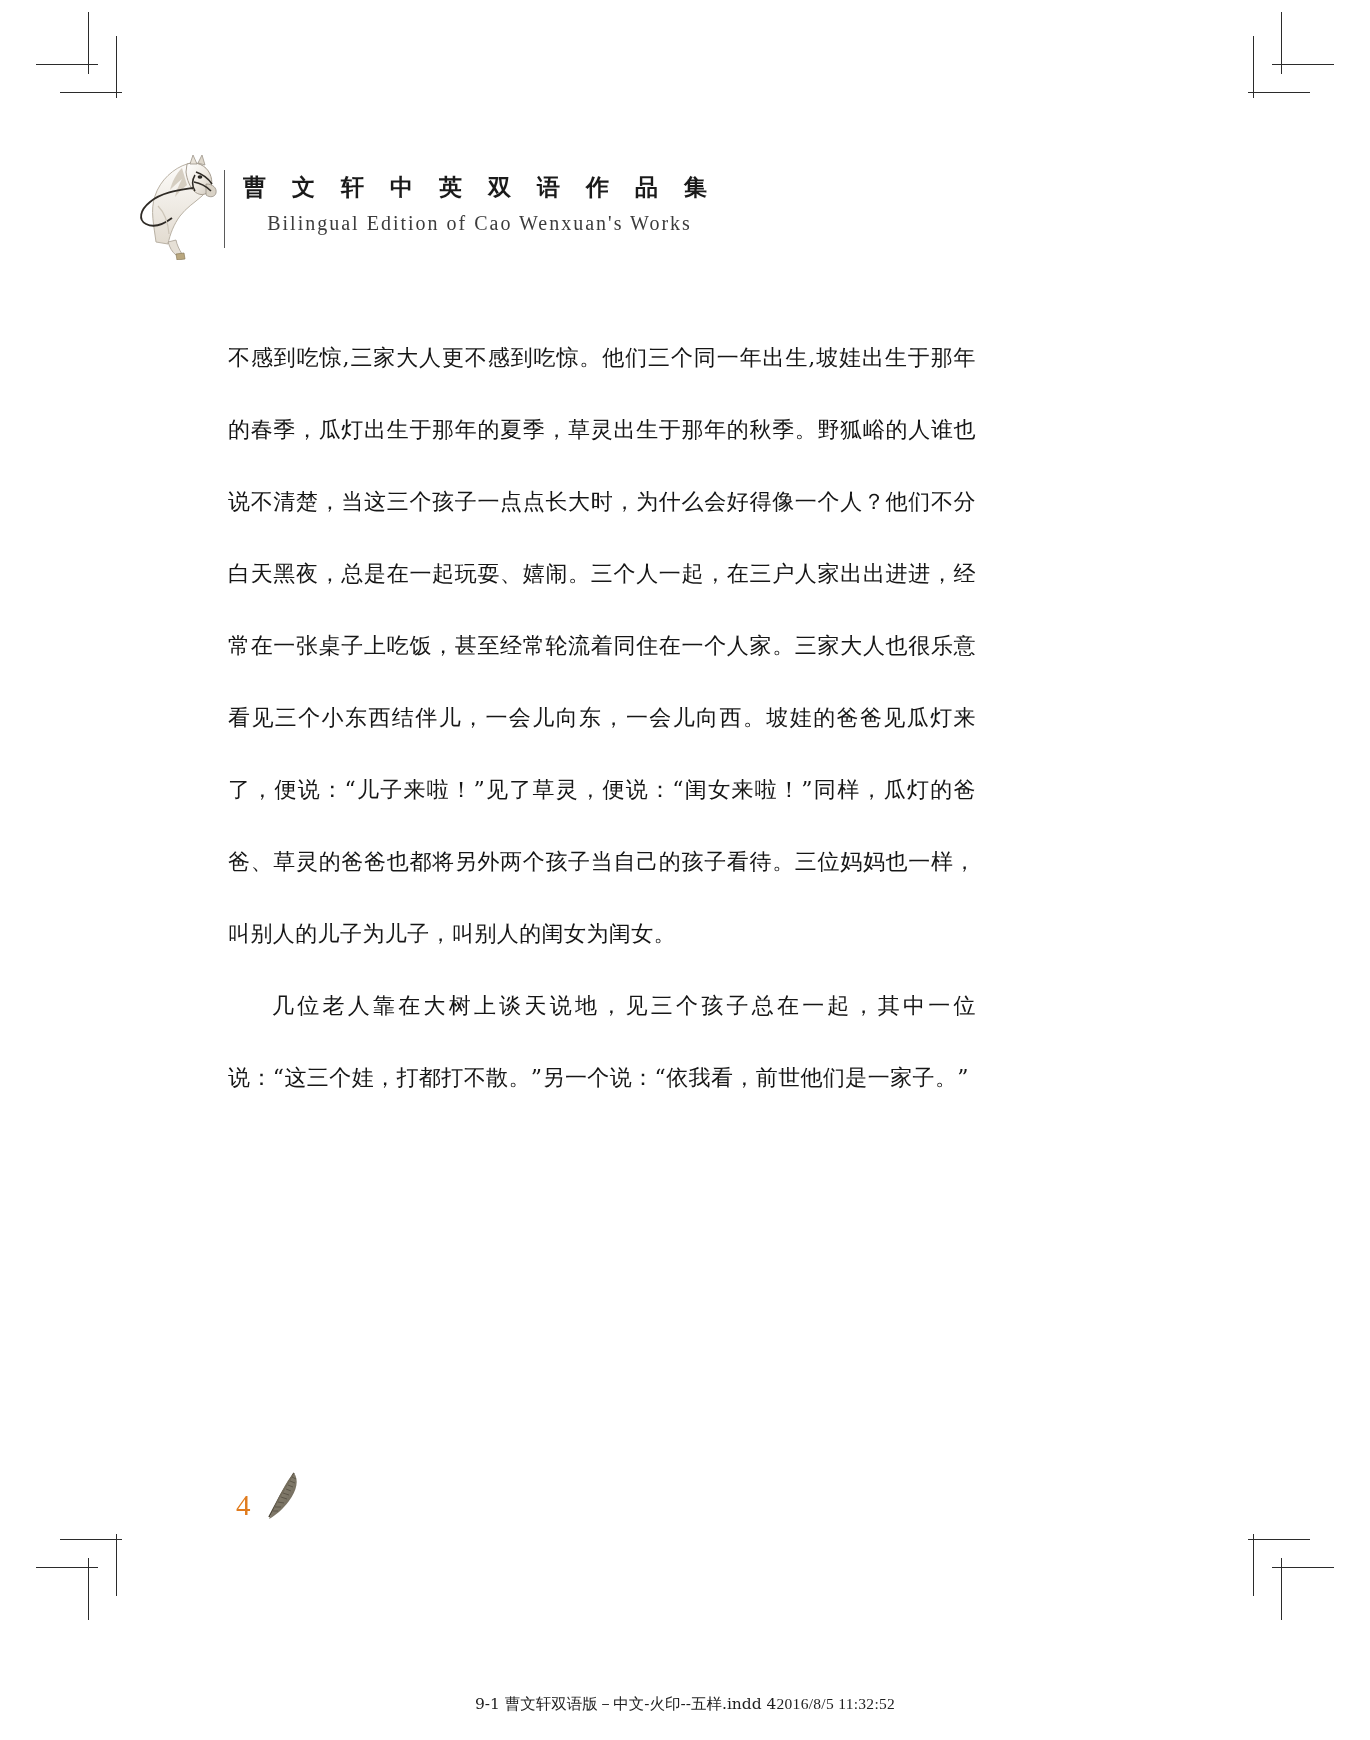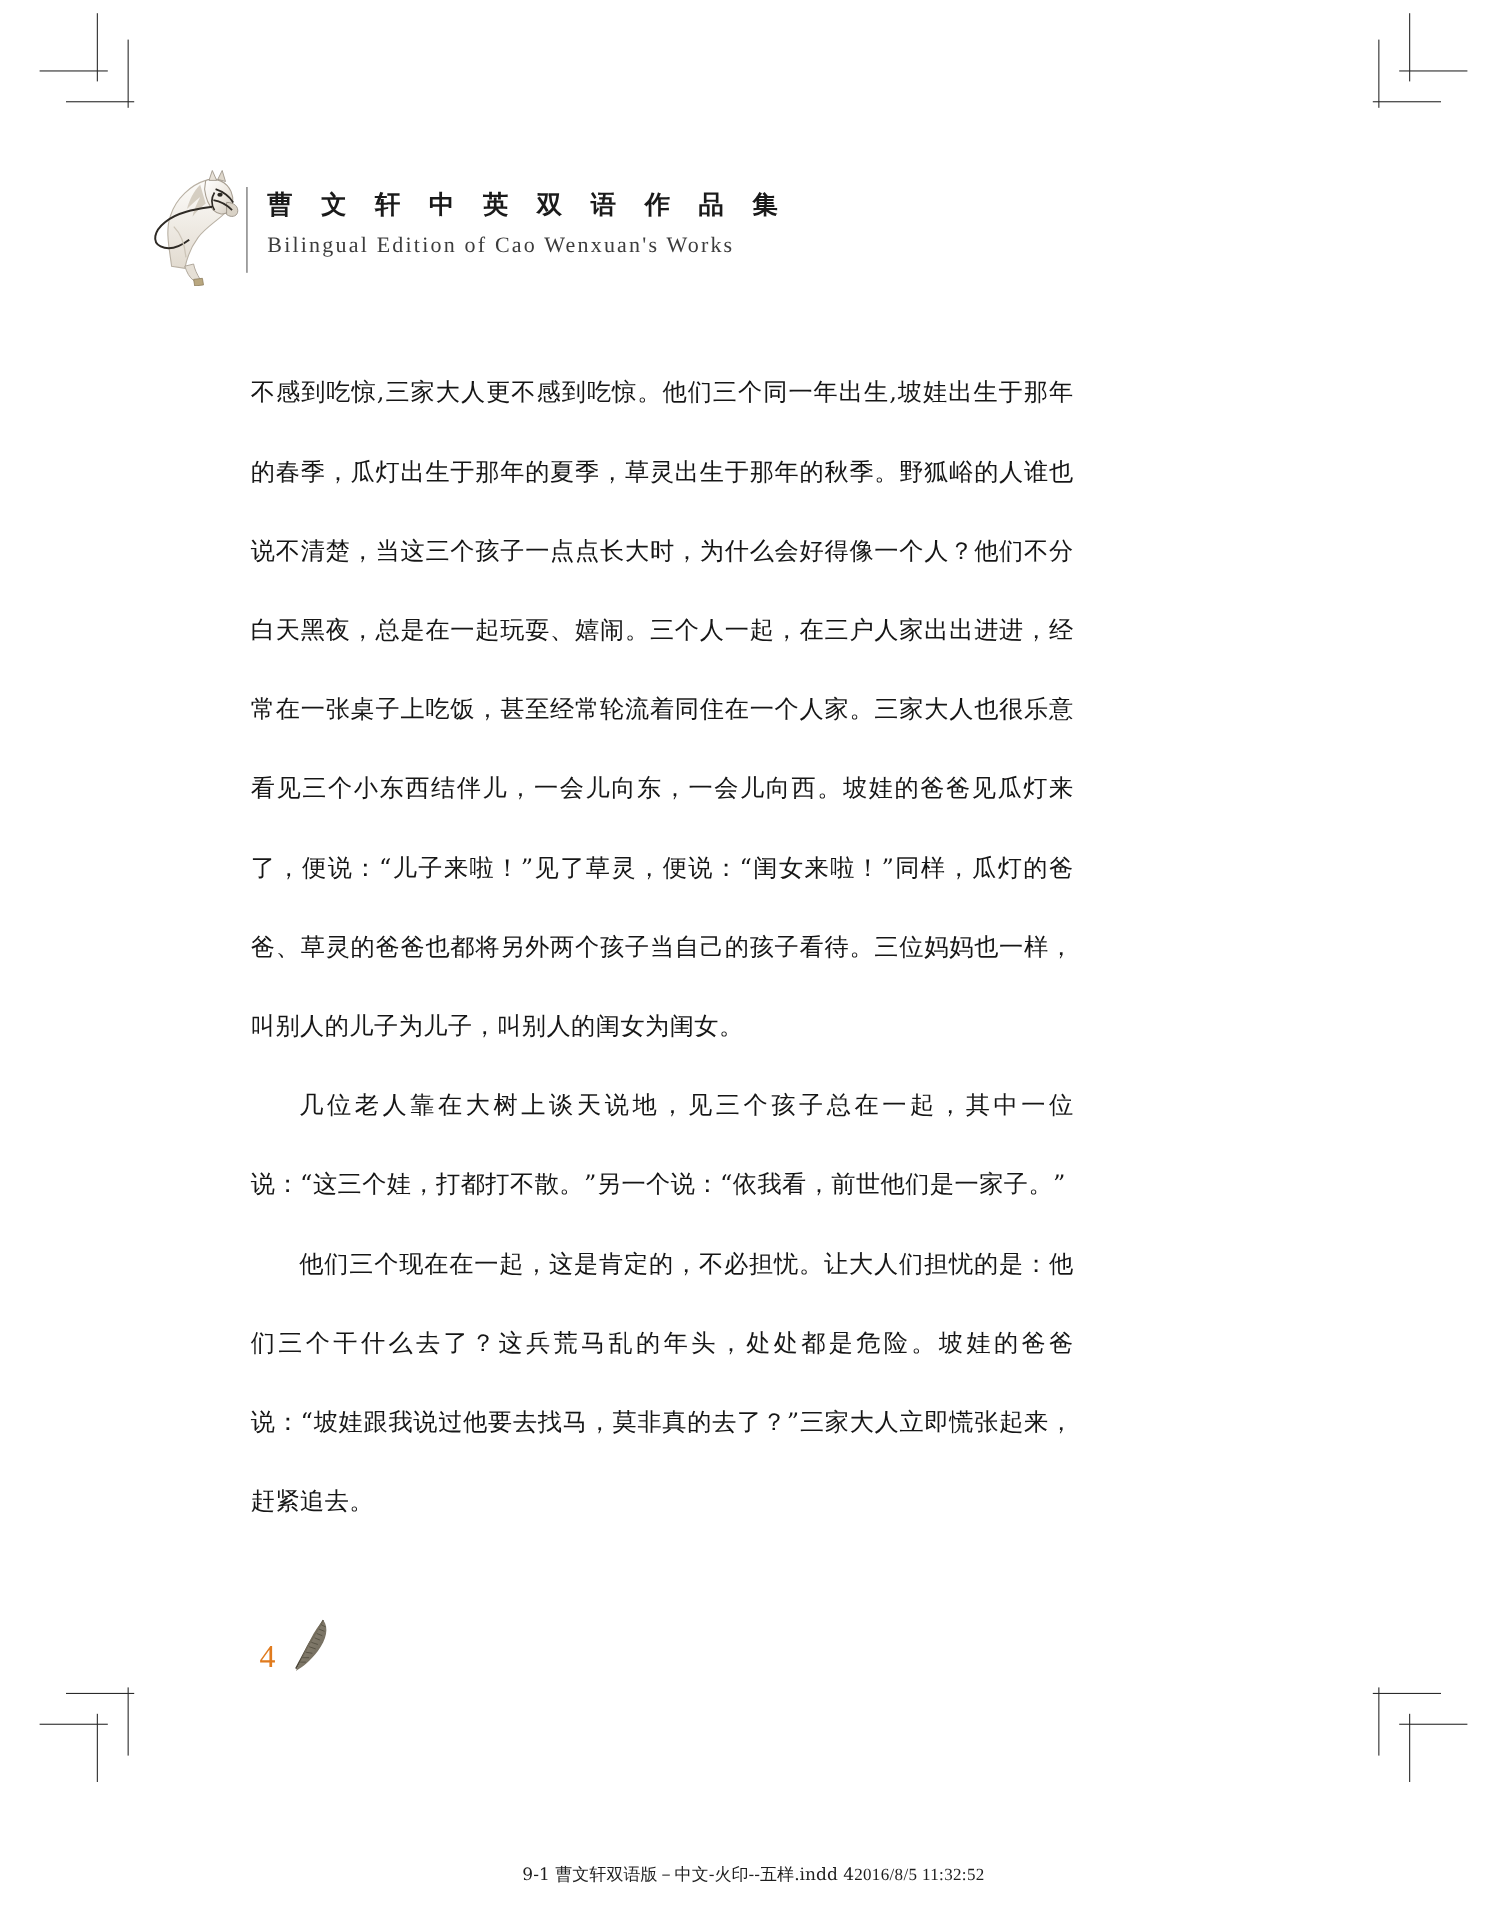--- a/index.html
+++ b/index.html
@@ -55,20 +55,21 @@
   .crop-br .h2 { right: 24px; bottom: 80px; }
   .crop-br .v2 { right: 80px; bottom: 24px; }
 
   
   .series-header {
     position: absolute;
     left: 124px;
     top: 148px;
     display: flex;
     align-items: flex-start;
+    text-align: center;
   }
   .horse-mark {
     width: 96px;
     height: 110px;
     position: relative;
     flex: 0 0 auto;
     margin-top: 2px;
   }
   .horse-mark svg { display: block; }
 
@@ -236,21 +237,20 @@
 
   <div class="header-texts">
     <div class="series-title-cn">曹 文 轩 中 英 双 语 作 品 集</div>
     <div class="series-title-en">Bilingual Edition of Cao Wenxuan's Works</div>
   </div>
 </div>
 
 <div class="text-block">
   <p class="para">不感到吃惊,三家大人更不感到吃惊。他们三个同一年出生,坡娃出生于那年的春季，瓜灯出生于那年的夏季，草灵出生于那年的秋季。野狐峪的人谁也说不清楚，当这三个孩子一点点长大时，为什么会好得像一个人？他们不分白天黑夜，总是在一起玩耍、嬉闹。三个人一起，在三户人家出出进进，经常在一张桌子上吃饭，甚至经常轮流着同住在一个人家。三家大人也很乐意看见三个小东西结伴儿，一会儿向东，一会儿向西。坡娃的爸爸见瓜灯来了，便说：“儿子来啦！”见了草灵，便说：“闺女来啦！”同样，瓜灯的爸爸、草灵的爸爸也都将另外两个孩子当自己的孩子看待。三位妈妈也一样，叫别人的儿子为儿子，叫别人的闺女为闺女。</p>
   <p class="para indent">几位老人靠在大树上谈天说地，见三个孩子总在一起，其中一位说：“这三个娃，打都打不散。”另一个说：“依我看，前世他们是一家子。”</p>
-  <p class="para indent">他们三个现在在一起，这是肯定的，不必担忧。让大人们担忧的是：他们三个干什么去了？这兵荒马乱的年头，处处都是危险。坡娃的爸爸说：“坡娃跟我说过他要去找马，莫非真的去了？”三家大人立即慌张起来，赶紧追去。</p>
 </div>
 
 <div class="folio">
   <div class="folio-num">4</div>
   <div class="feather">
     <svg width="44" height="52" viewBox="0 0 44 52" aria-hidden="true">
       <defs>
         <linearGradient id="fq" x1="0" y1="0" x2="1" y2="1">
           <stop offset="0%" stop-color="#8a8270"></stop>
           <stop offset="100%" stop-color="#5d5647"></stop>

